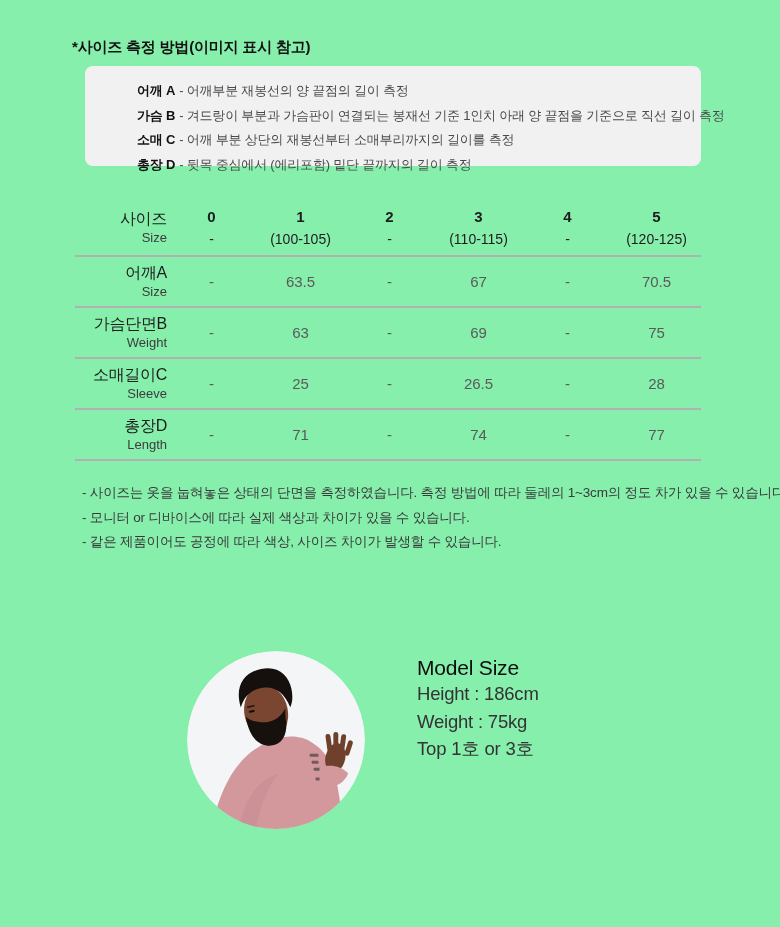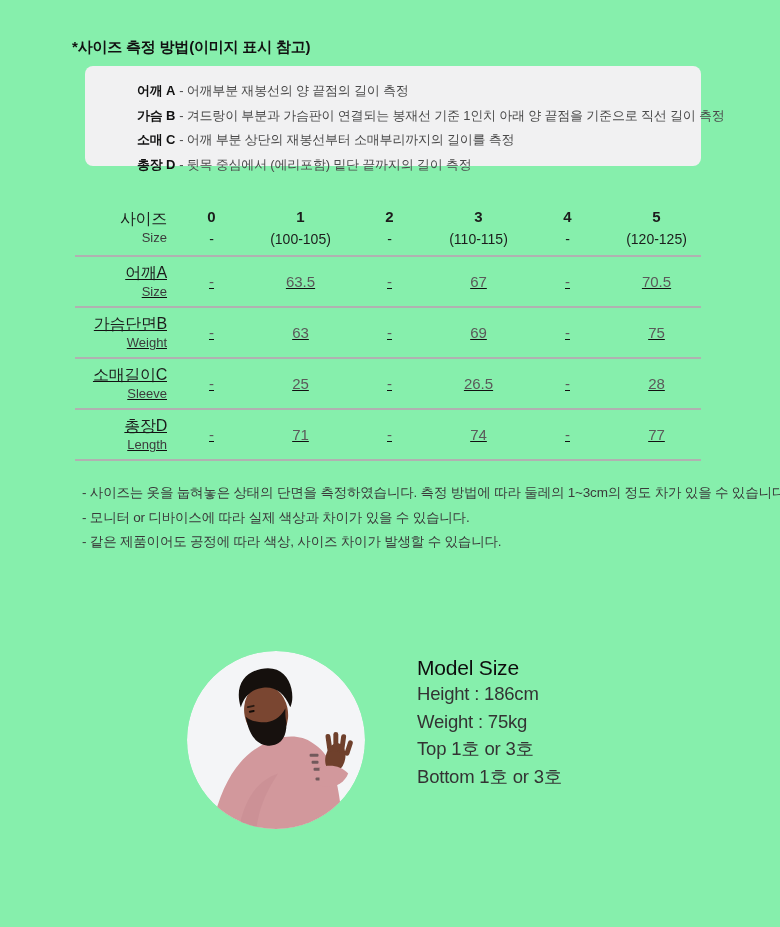--- a/index.html
+++ b/index.html
@@ -14,21 +14,21 @@
   .guide-box { position:absolute; left:85px; top:66px; width:616px; height:100px; background:#f1f1f2; border-radius:8px; padding:13px 20px 0 52px; }
   .guide-line { font-size:13px; line-height:24.5px; color:#4a4a4a; letter-spacing:-0.2px; white-space:nowrap; }
   .guide-line b { color:#111; font-weight:700; margin-right:4px; }
 
   
   table.size-table { position:absolute; left:75px; top:199px; width:626px; border-collapse:collapse; table-layout:fixed; }
   table.size-table tr { border-bottom:2px solid #b1b1b1; }
   table.size-table th, table.size-table td { font-weight:400; vertical-align:middle; text-align:center; padding:0; }
   table.size-table .lbl { text-align:right; padding-left:10px; }
   tr.head-row { height:57px; }
-  tr.data-row { height:51px;text-decoration:underline; }
+  tr.data-row { height:51px; }
   .cell-ko { font-size:16px; color:#1c1c1c; letter-spacing:-0.3px; line-height:20px; }
   .cell-en { font-size:13px; color:#3c3c3c; line-height:17px; }
   .col-num { font-size:15px; font-weight:600; color:#1c1c1c; line-height:19px; }
   .col-sub { font-size:14px; color:#1c1c1c; line-height:18px; margin-top:4px; }
   td.val { font-size:15px; color:#5a5a5a; }
 
   
   .notes { position:absolute; left:82px; top:481px; }
   .note-line { font-size:13.5px; line-height:24.5px; color:#3a3a3a; letter-spacing:-0.2px; white-space:nowrap; }
 
@@ -203,17 +203,16 @@
       </g>
     </svg>
   </div>
 
   <div class="model-info">
     <div class="model-title">Model Size</div>
     <div class="model-lines">
       <div class="model-line">Height : 186cm</div>
       <div class="model-line">Weight : 75kg</div>
       <div class="model-line">Top 1호 or 3호</div>
-      <div class="model-line">Bottom 1호 or 3호</div>
     </div>
   </div>
 
 </div>
 
 </body></html>

